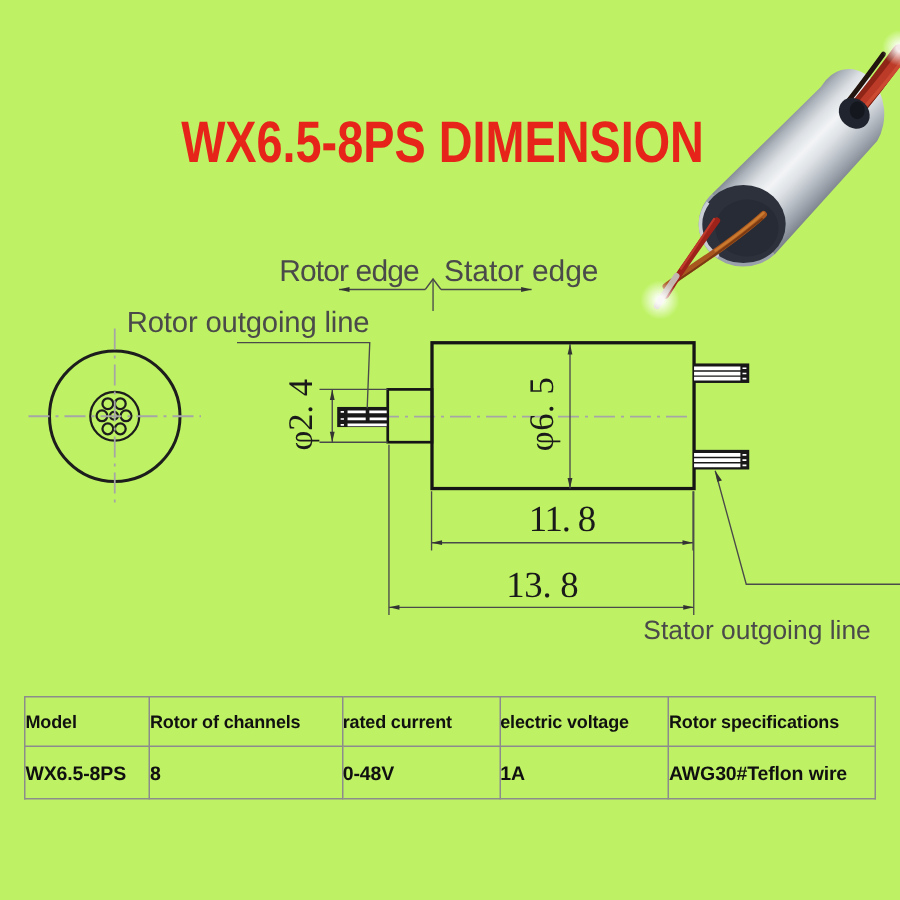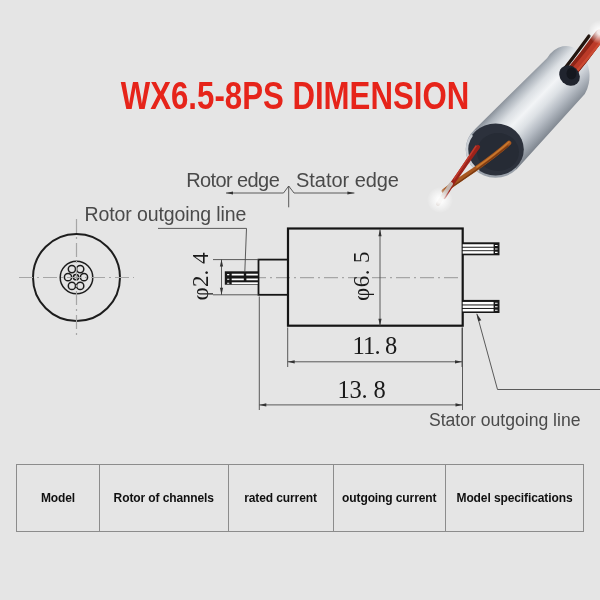--- a/index.html
+++ b/index.html
@@ -1,20 +1,20 @@
 <!DOCTYPE html>
 <html><head>
 <meta charset="utf-8">
 <style>
 html,body{margin:0;padding:0;background:#ffffff;}
-#page{position:relative;width:600px;height:600px;overflow:hidden;background:#e5e5e5;font-family:"Liberation Sans",sans-serif;}
+#page{position:relative;width:600px;height:600px;overflow:hidden;background:#bef264;font-family:"Liberation Sans",sans-serif;}
 .abs{position:absolute;}
 #title{left:0;top:74px;width:600px;text-align:center;font-weight:bold;font-size:39px;color:#e6241a;transform:translateX(-5px) scaleX(0.80);}
 #tbl{left:16px;top:464px;width:567px;height:68px;border-collapse:collapse;table-layout:fixed;}
-#tbl td{border:1px solid #8c8c8c;text-align:center;vertical-align:middle;font-weight:bold;color:#101010;padding:0;}
+#tbl td{border:1px solid #8c8c8c;text-align:left;vertical-align:middle;font-weight:bold;color:#101010;padding:0;}
 #tbl .h{font-size:12px;letter-spacing:-0.1px;}
 #tbl .v{font-size:13px;letter-spacing:-0.1px;}
 </style>
 </head>
 <body>
 <div id="page">
 
   <div class="abs" id="title">WX6.5-8PS DIMENSION</div>
 
   <svg class="abs" style="left:420px;top:0px;" width="180" height="215" viewBox="420 0 180 215">
@@ -176,18 +176,25 @@
         <col style="width:128.5px">
         <col style="width:105px">
         <col style="width:112.5px">
         <col style="width:138px">
     </colgroup>
     <tbody>
         <tr style="height:33px">
       <td class="h">Model</td>
           <td class="h">Rotor of channels</td>
           <td class="h">rated current</td>
-          <td class="h">outgoing current</td>
-          <td class="h">Model specifications</td>
+          <td class="h">electric voltage</td>
+          <td class="h">Rotor specifications</td>
+    </tr>
+    <tr style="height:35px">
+      <td class="v">WX6.5-8PS</td>
+          <td class="v">8</td>
+          <td class="v">0-48V</td>
+          <td class="v">1A</td>
+          <td class="v">AWG30#Teflon wire</td>
     </tr>
   </tbody>
     </table>
 </div>
 
 </body></html>

